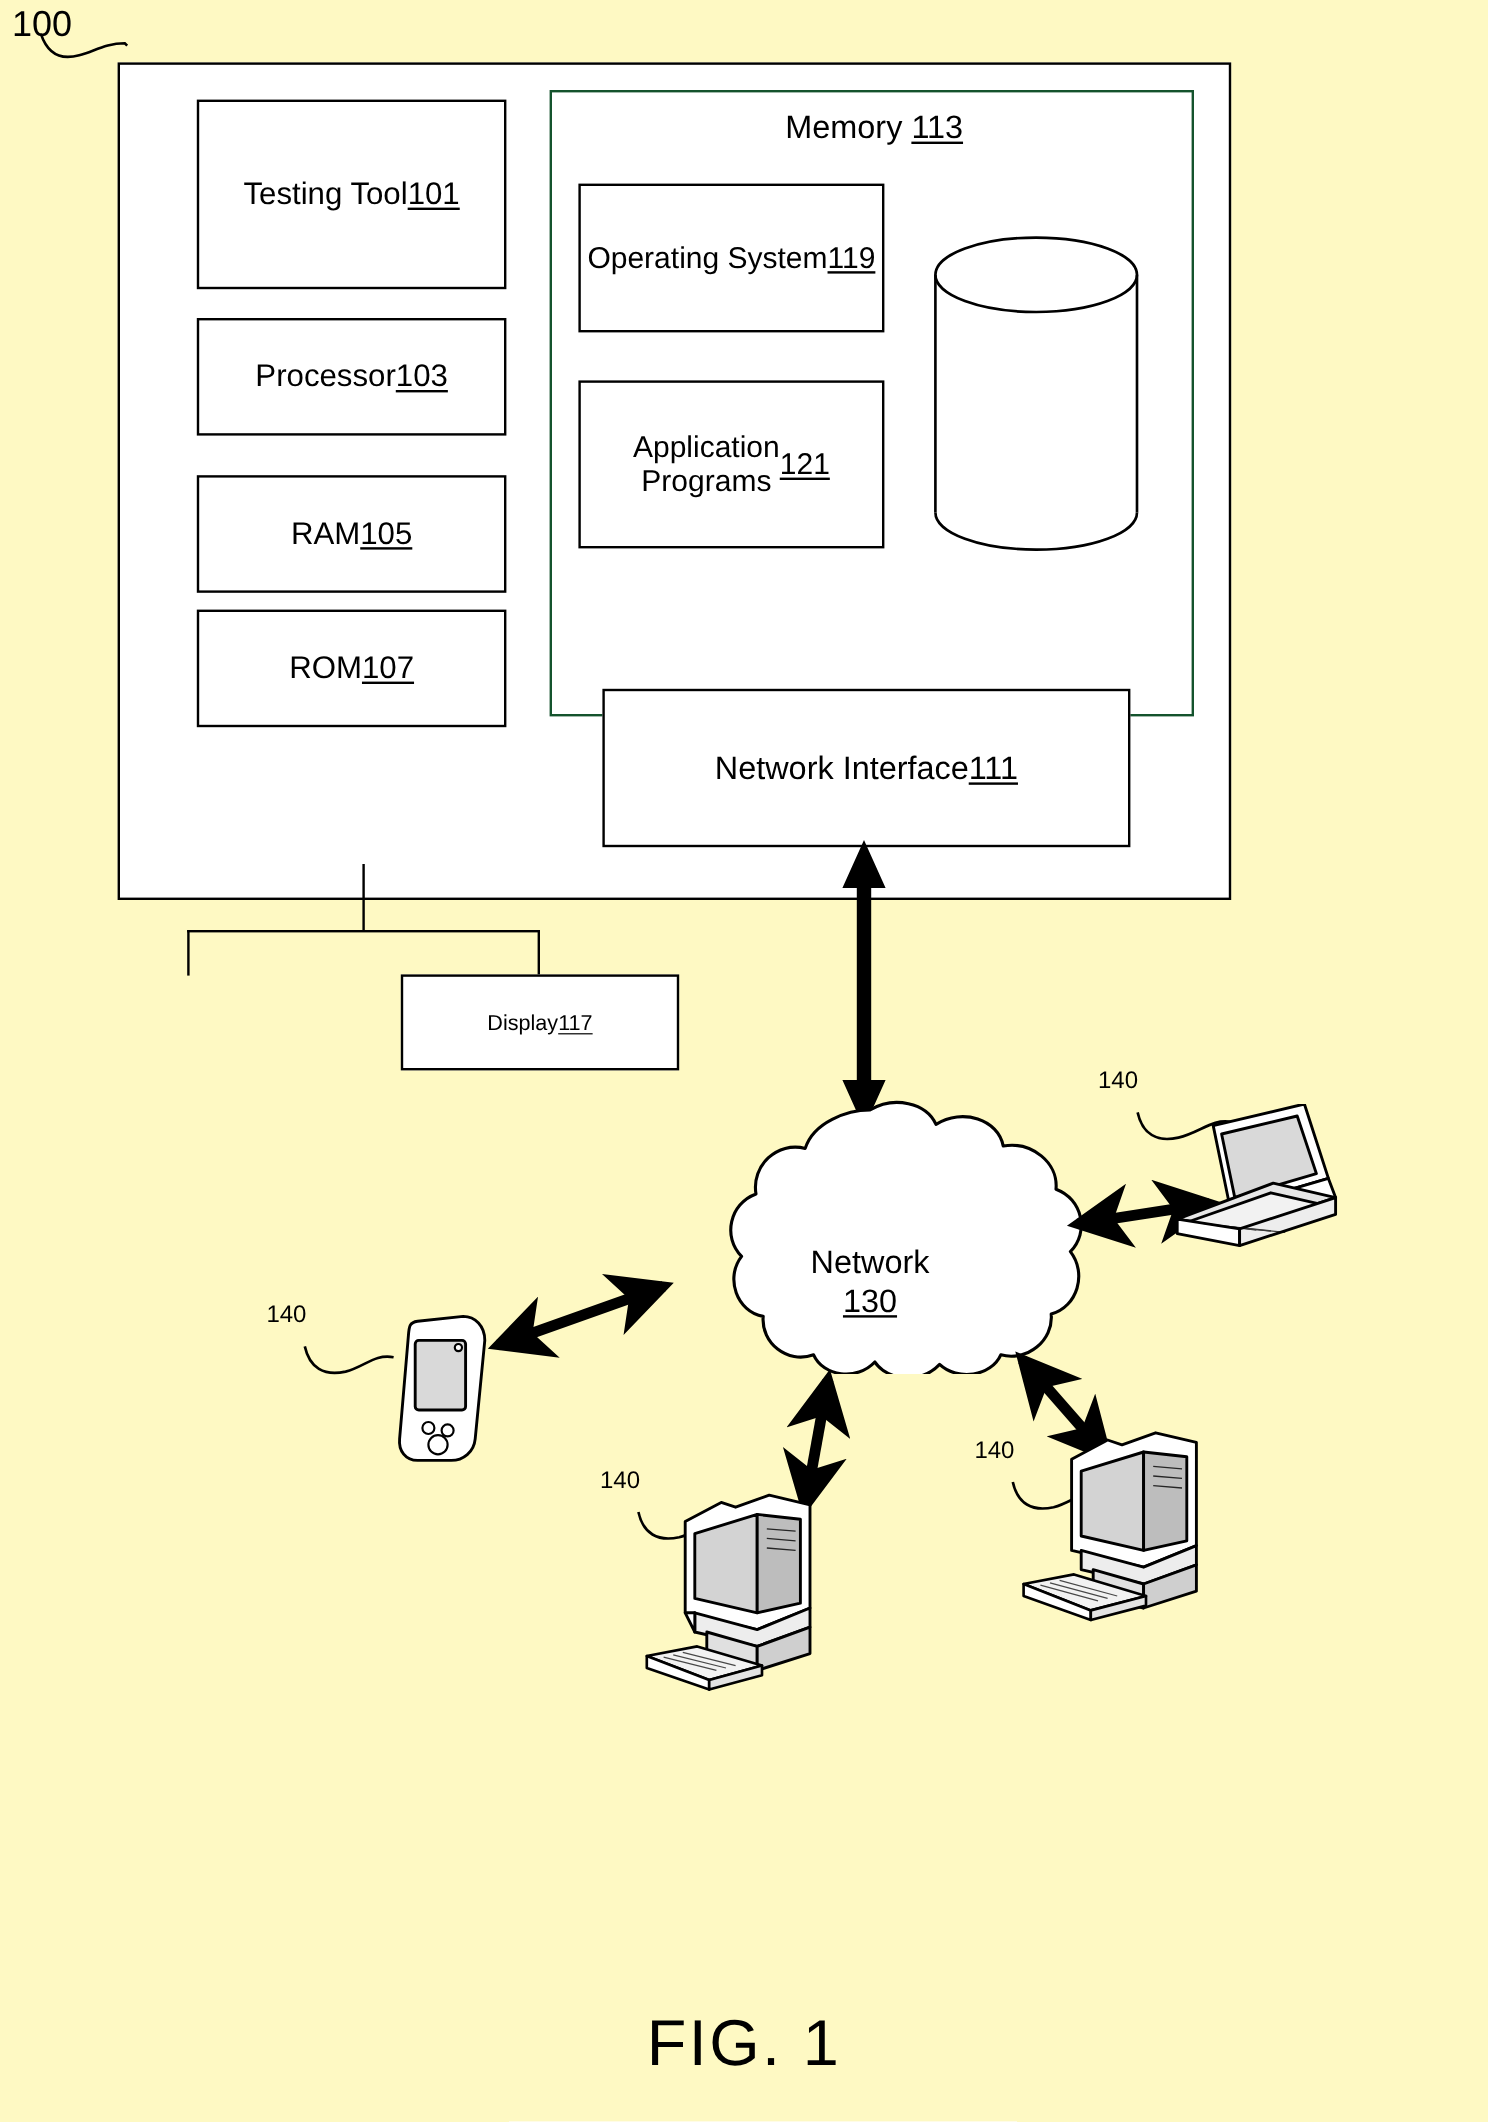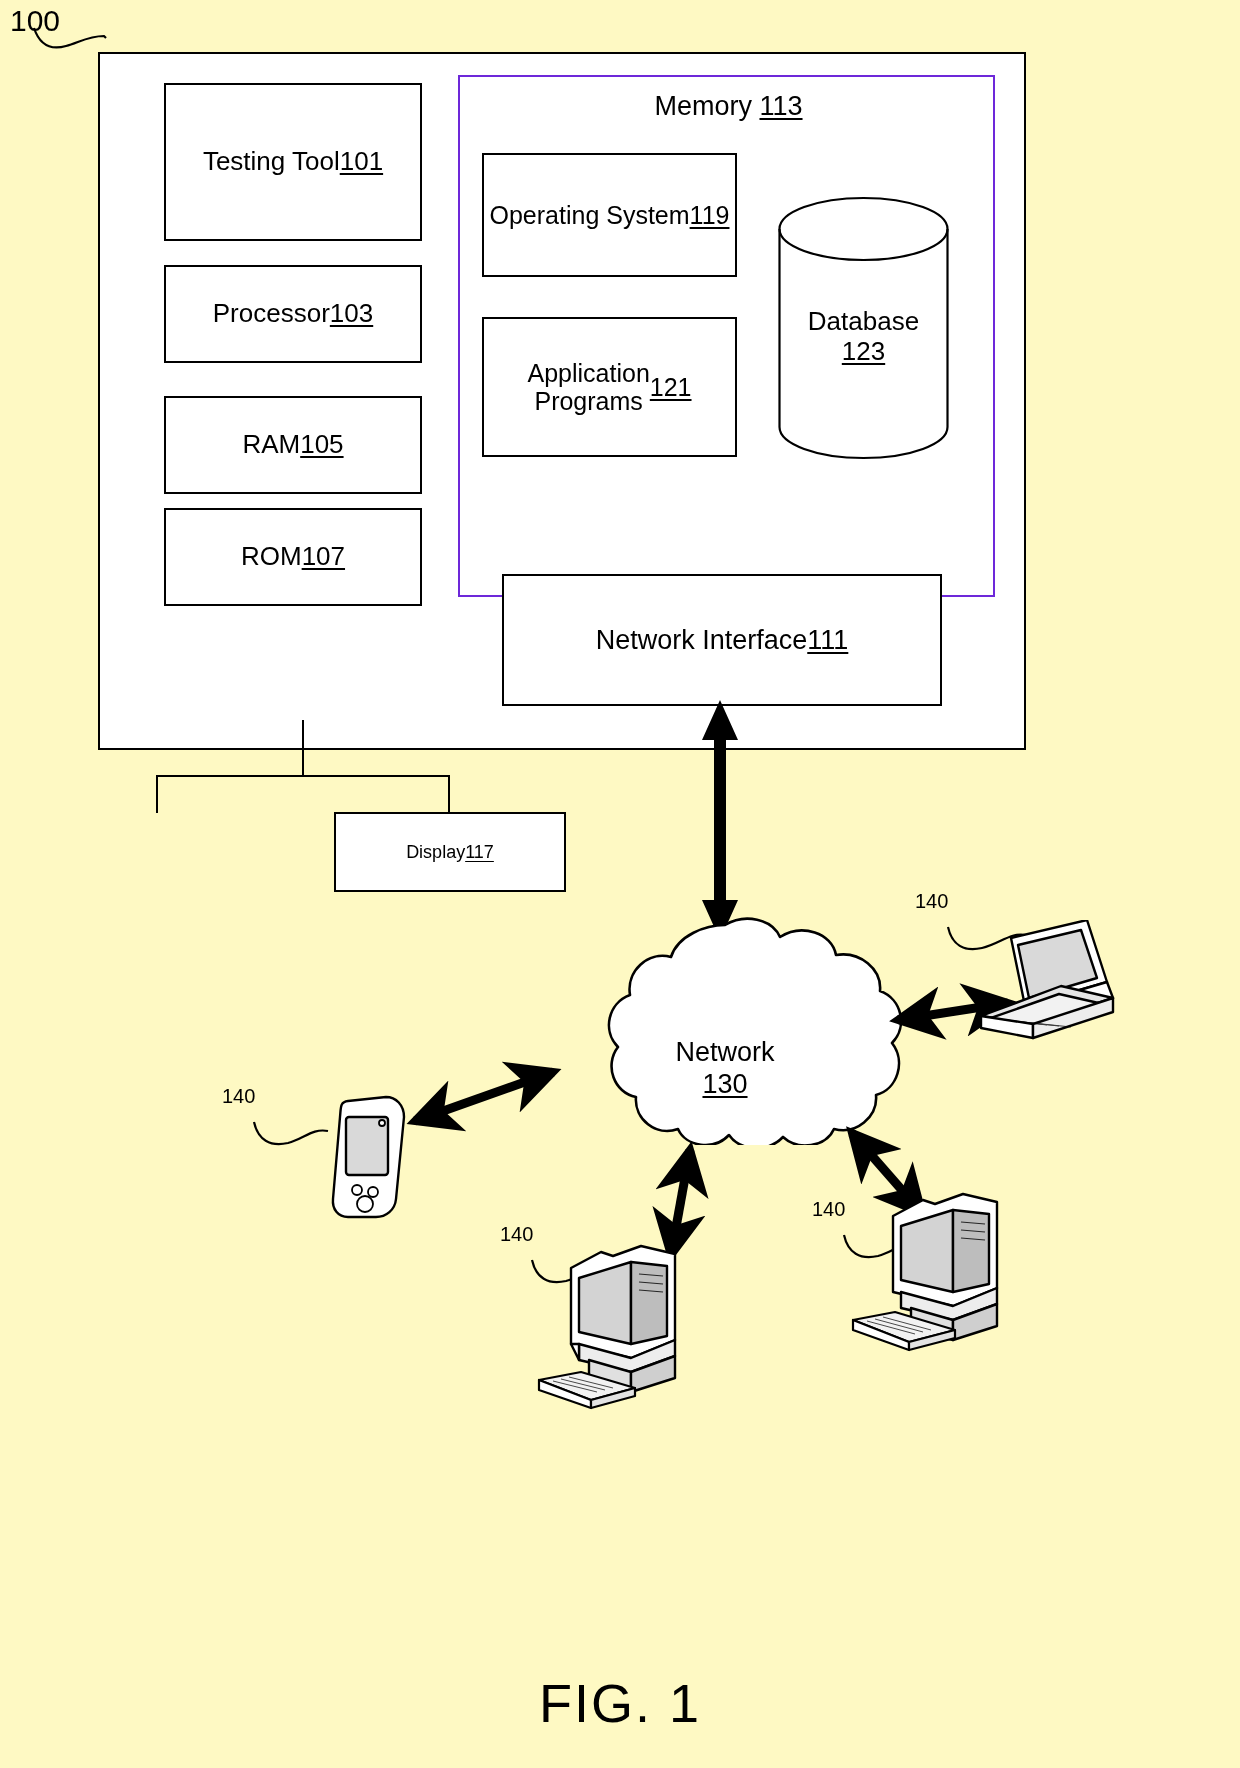--- a/index.html
+++ b/index.html
@@ -65,21 +65,21 @@
   #box-ram          { left: 164px; top: 396px; height: 98px; }
   #box-rom          { left: 164px; top: 508px; height: 98px; }
   #box-io-module    { left: 164px; top: 630px; height: 90px; }
 
   
   #memory-container {
     left: 458px;
     top: 75px;
     width: 537px;
     height: 522px;
-    border: 2px solid #6d28d9;
+    border: 2px solid #14532d;
     box-sizing: border-box;
     background: #fff;
   }
   #memory-title {
     left: 0;
     top: 14px;
     width: 537px;
     text-align: center;
     font-size: 27px;
   }
@@ -265,24 +265,20 @@
       <span class="num">121</span>
     </div>
 
     <div class="abs" id="database-cylinder">
       <svg width="181" height="272" viewBox="0 0 181 272">
         <ellipse cx="90.5" cy="34" rx="84" ry="31" fill="#fff" stroke="#000" stroke-width="2.2"></ellipse>
         <path d="M6.5,34 L6.5,232" fill="none" stroke="#000" stroke-width="2.2"></path>
         <path d="M174.5,34 L174.5,232" fill="none" stroke="#000" stroke-width="2.2"></path>
         <path d="M6.5,232 A84,31 0 0 0 174.5,232" fill="none" stroke="#000" stroke-width="2.2"></path>
       </svg>
-      <div id="database-label">
-        <span>Database</span>
-        <span class="num">123</span>
-      </div>
     </div>
   </div>
 
   <div class="abs box" id="box-network-interface">
     <span class="lbl">Network Interface</span>
     <span class="num">111</span>
   </div>
 
   <div class="abs thin-line" id="io-stem"></div>
   <div class="abs thin-line" id="io-bus"></div>

